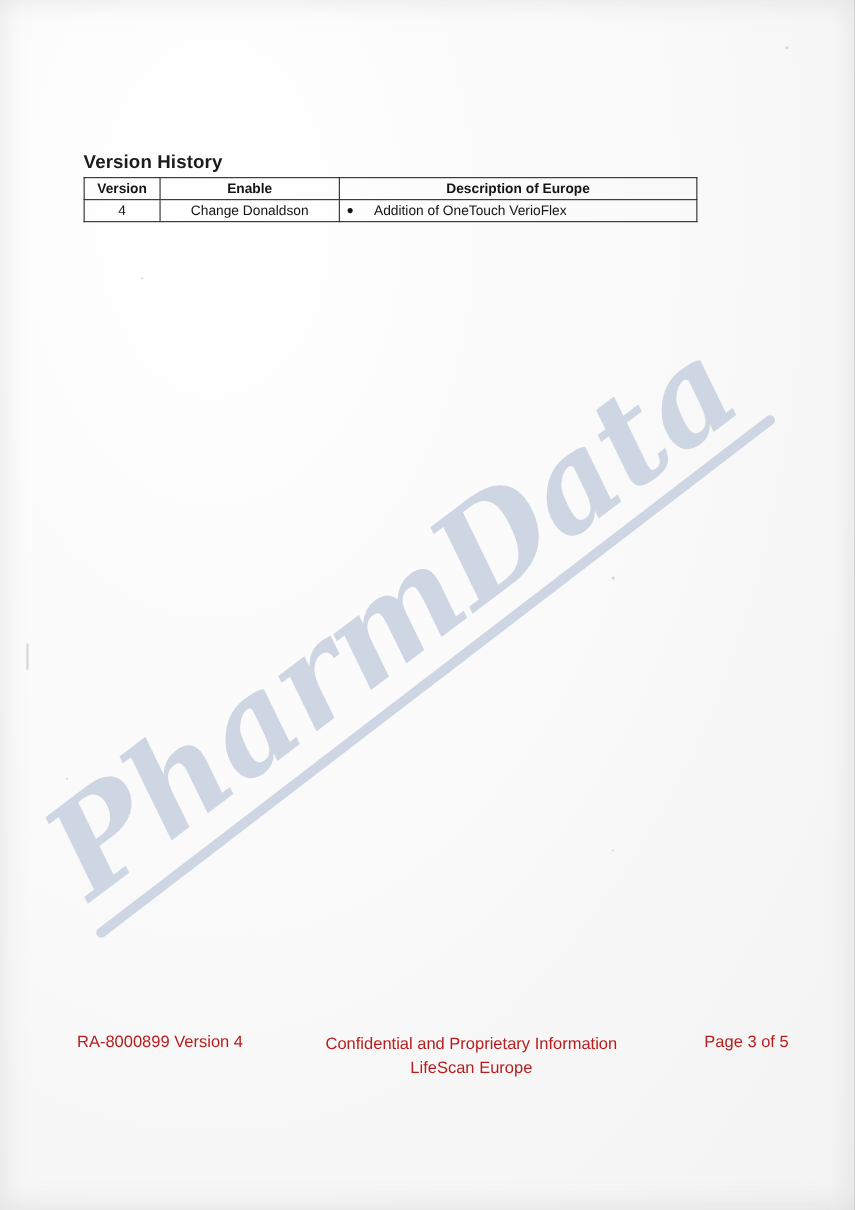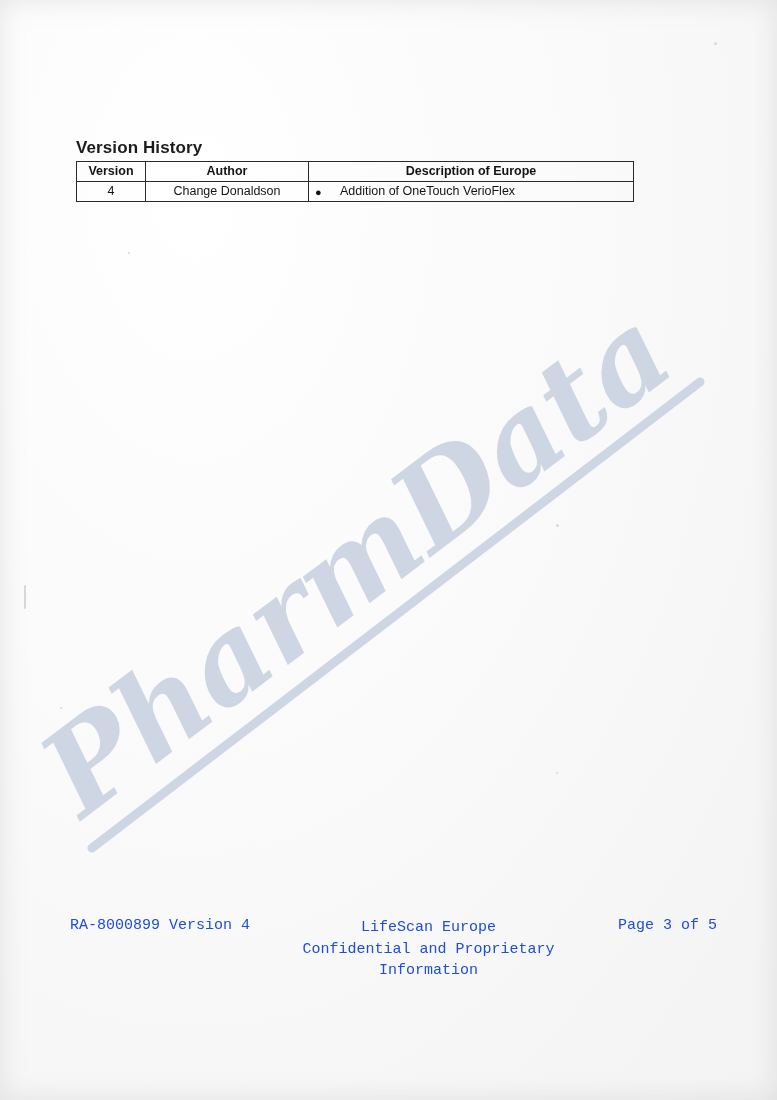--- a/index.html
+++ b/index.html
@@ -104,22 +104,22 @@
     line-height: 1;
   }
   .cell-bullet .btext { margin-left: 28px; }
 
   
   .footer {
     position: absolute;
     left: 70px;
     right: 60px;
     bottom: 118px;
-    font-family: Liberation Mono, monospace;
-    color: #1d4ed8;
+    font-family: Liberation Sans, sans-serif;
+    color: #b91c1c;
     font-size: 15px;
   }
   .footer-row {
     display: flex;
     align-items: flex-start;
     justify-content: space-between;
   }
   .footer-left  { width: 190px; text-align: left; white-space: nowrap; }
   .footer-center{ flex: 1; text-align: center; line-height: 1.45; }
   .footer-right { width: 120px; text-align: right; white-space: nowrap; }
@@ -155,42 +155,42 @@
     <div class="vh-title">Version History</div>
     <table class="vh">
       <colgroup>
         <col class="col-version">
         <col class="col-author">
         <col class="col-desc">
       </colgroup>
       <thead>
         <tr>
           <th>Version</th>
-          <th>Author</th>
+          <th>Enable</th>
           <th>Description of Europe</th>
         </tr>
       </thead>
       <tbody>
         <tr>
           <td class="cell-center">4</td>
           <td class="cell-center">Change Donaldson</td>
           <td class="cell-bullet">
             <span class="bullet">●</span>
             <span class="btext">Addition of OneTouch VerioFlex</span>
           </td>
         </tr>
       </tbody>
     </table>
   </div>
 
   <div class="footer">
     <div class="footer-row">
       <div class="footer-left">RA-8000899 Version 4</div>
       <div class="footer-center">
+        <div>Confidential and Proprietary Information</div>
         <div>LifeScan Europe</div>
-        <div>Confidential and Proprietary Information</div>
       </div>
       <div class="footer-right">Page 3 of 5</div>
     </div>
   </div>
 
   <div class="edge-shadow"></div>
 </div>
 
 </body></html>

